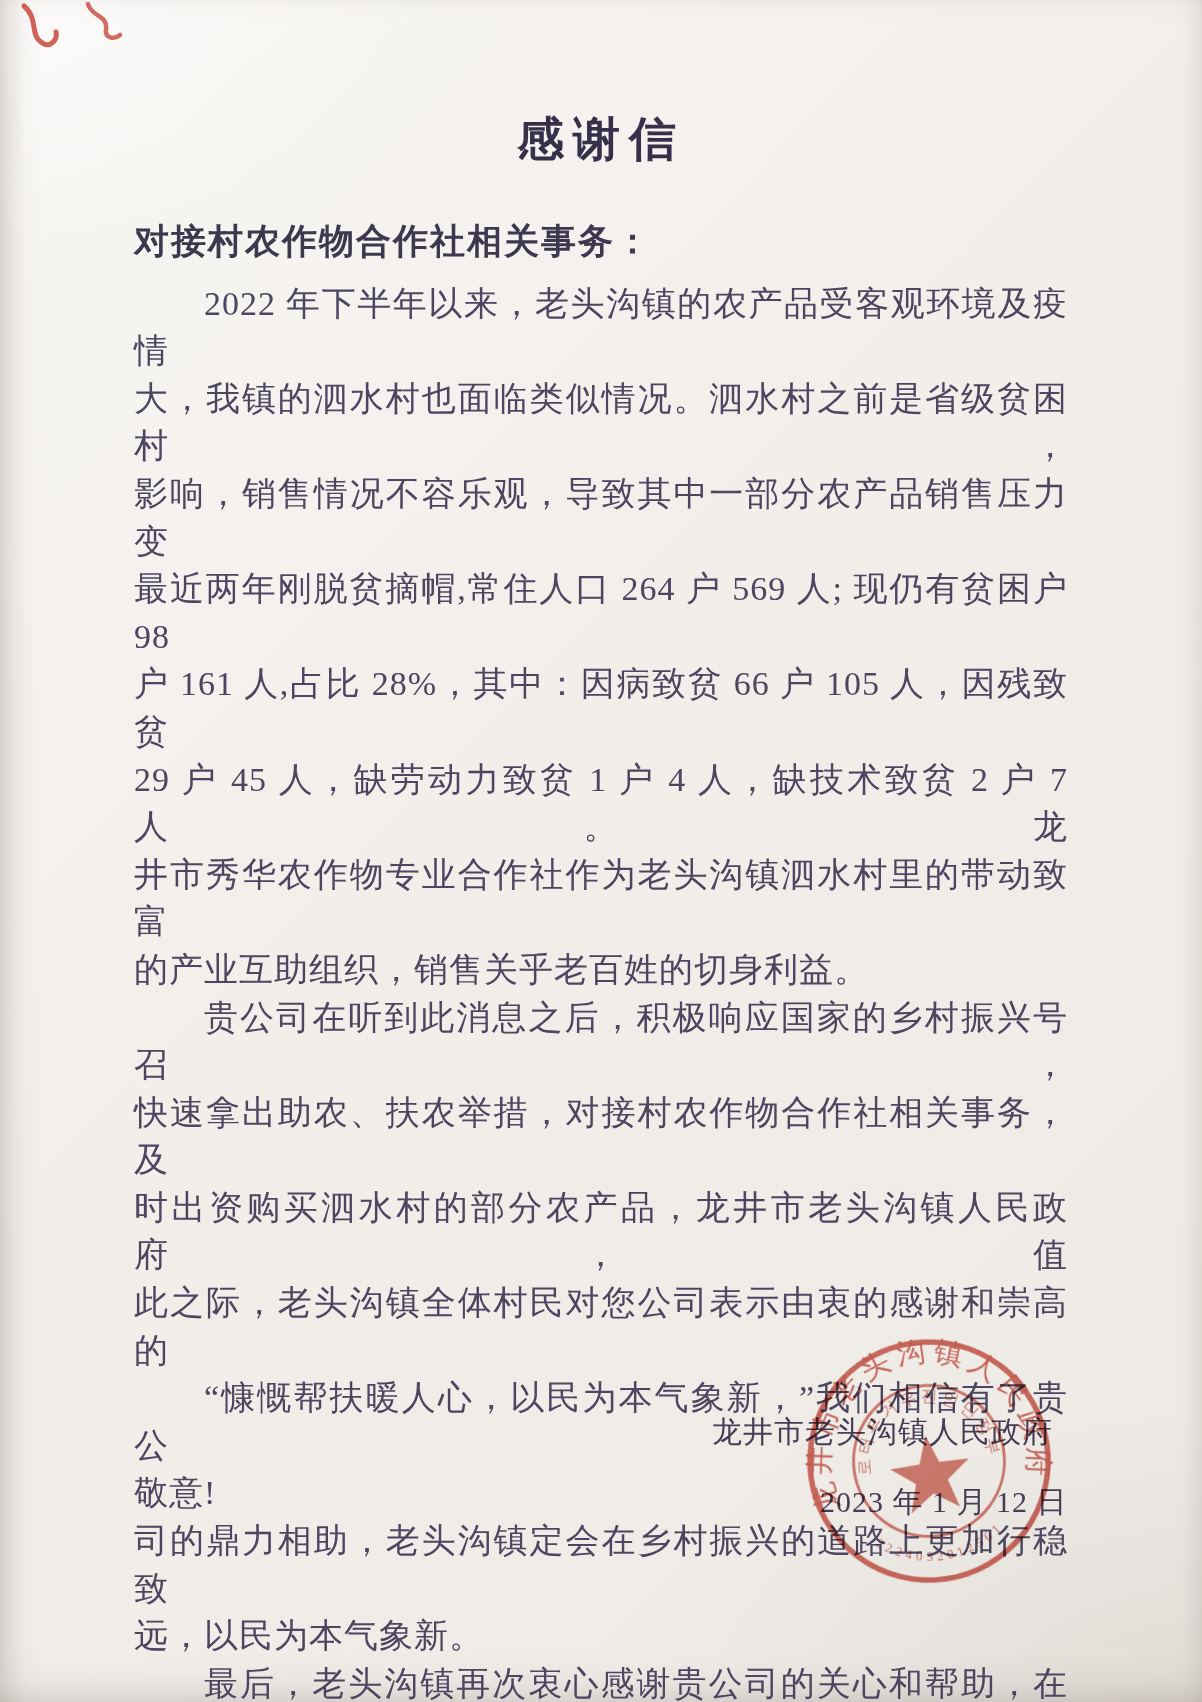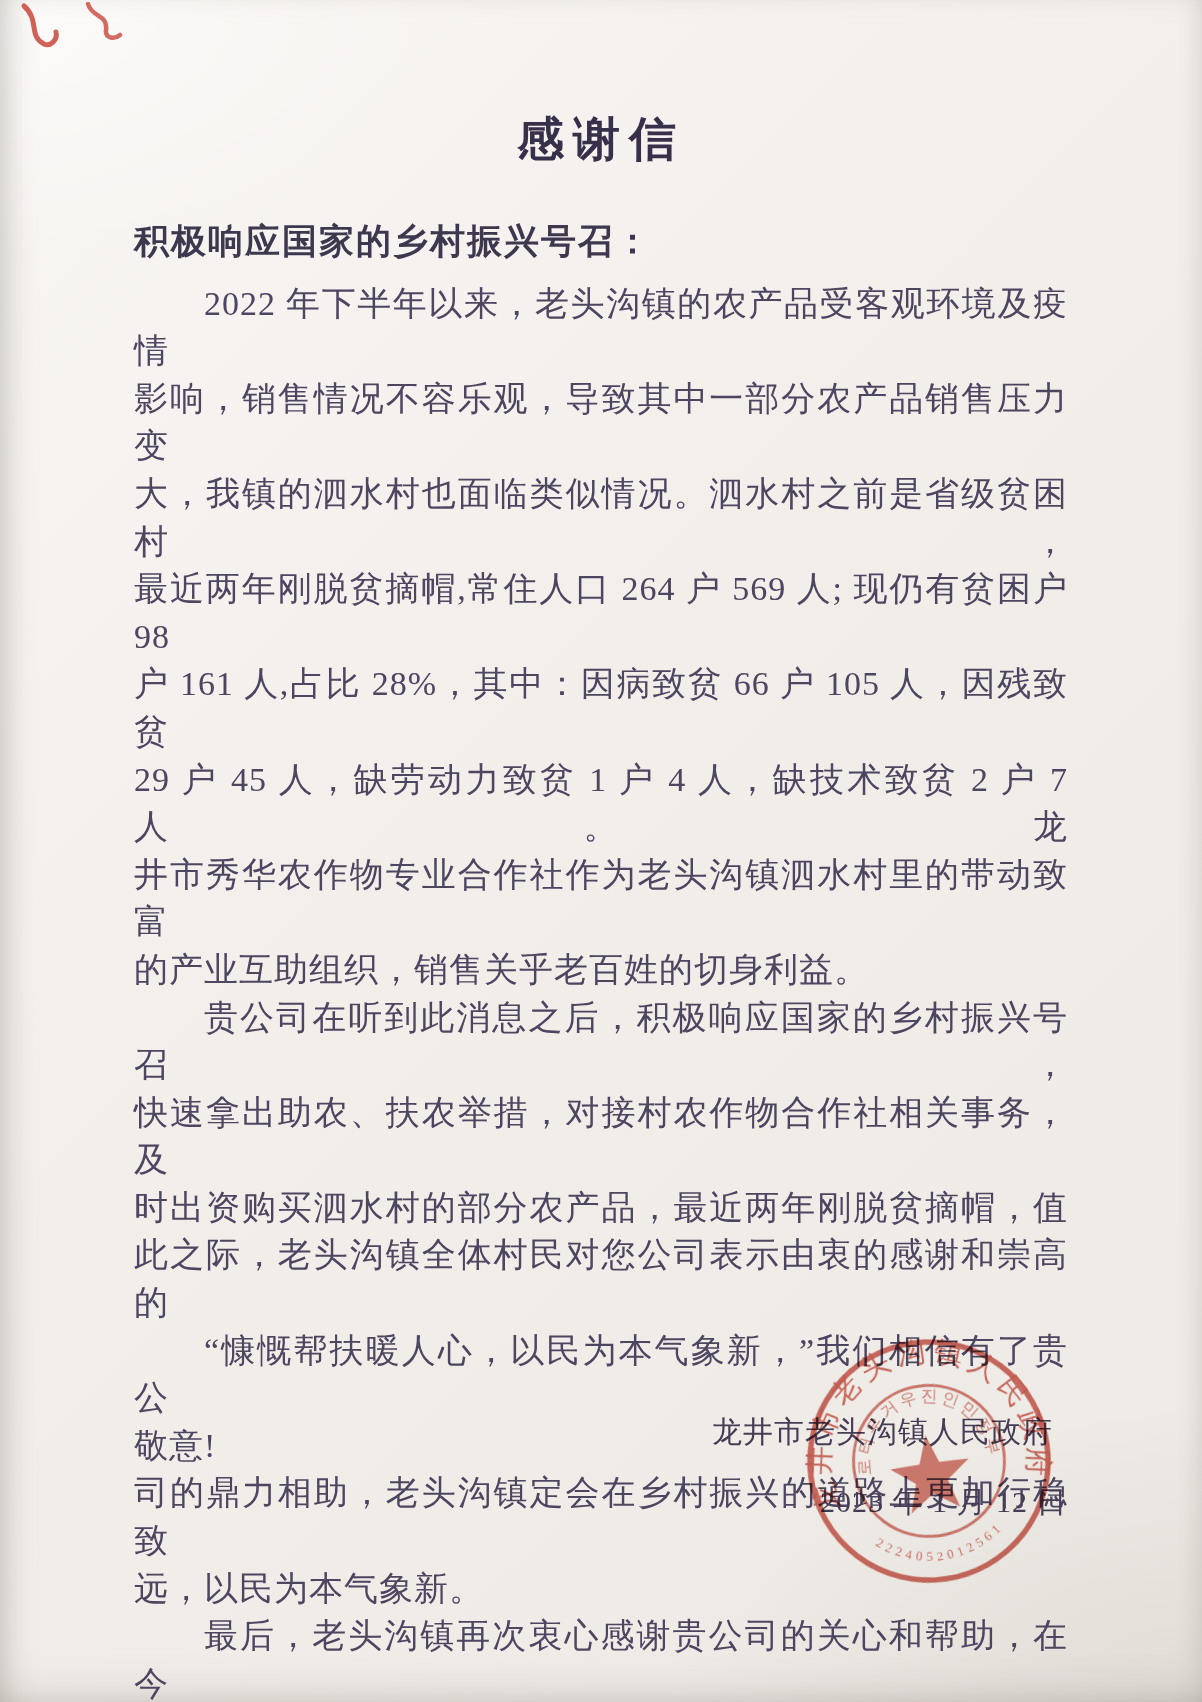--- a/index.html
+++ b/index.html
@@ -52,32 +52,32 @@
 <body>
 
 <svg class="pen-marks" width="130" height="60" viewBox="0 0 130 60">
   <path d="M14 4 C 30 18, 18 34, 34 42 C 40 45, 48 38, 46 30" stroke="#c8473c" stroke-width="5" fill="none" stroke-linecap="round" opacity=".85"></path>
   <path d="M78 2 C 82 16, 98 12, 96 28 C 95 36, 104 38, 110 33" stroke="#c8473c" stroke-width="4.5" fill="none" stroke-linecap="round" opacity=".8"></path>
 </svg>
 
 <div class="page-title">感谢信</div>
 
 <div class="letter-body">
-  <div class="salutation">积极响应国家的乡村振兴号召：</div>
+  <div class="salutation">对接村农作物合作社相关事务：</div>
   <div class="line indent fill">2022 年下半年以来，老头沟镇的农产品受客观环境及疫情</div>
+  <div class="line fill">大，我镇的泗水村也面临类似情况。泗水村之前是省级贫困村，</div>
   <div class="line fill">影响，销售情况不容乐观，导致其中一部分农产品销售压力变</div>
-  <div class="line fill">大，我镇的泗水村也面临类似情况。泗水村之前是省级贫困村，</div>
   <div class="line fill">最近两年刚脱贫摘帽,常住人口 264 户 569 人; 现仍有贫困户 98</div>
   <div class="line fill">户 161 人,占比 28%，其中：因病致贫 66 户 105 人，因残致贫</div>
   <div class="line fill">29 户 45 人，缺劳动力致贫 1 户 4 人，缺技术致贫 2 户 7 人。龙</div>
   <div class="line fill">井市秀华农作物专业合作社作为老头沟镇泗水村里的带动致富</div>
   <div class="line">的产业互助组织，销售关乎老百姓的切身利益。</div>
   <div class="line indent fill">贵公司在听到此消息之后，积极响应国家的乡村振兴号召，</div>
   <div class="line fill">快速拿出助农、扶农举措，对接村农作物合作社相关事务，及</div>
-  <div class="line fill">时出资购买泗水村的部分农产品，最近两年刚脱贫摘帽，值</div>
+  <div class="line fill">时出资购买泗水村的部分农产品，龙井市老头沟镇人民政府，值</div>
   <div class="line fill">此之际，老头沟镇全体村民对您公司表示由衷的感谢和崇高的</div>
   <div class="line indent fill">“慷慨帮扶暖人心，以民为本气象新，”我们相信有了贵公</div>
   <div class="line">敬意!</div>
   <div class="line fill">司的鼎力相助，老头沟镇定会在乡村振兴的道路上更加行稳致</div>
   <div class="line">远，以民为本气象新。</div>
   <div class="line indent fill">最后，老头沟镇再次衷心感谢贵公司的关心和帮助，在今</div>
 
 </div>
 
 <div class="signature">龙井市老头沟镇人民政府</div>

